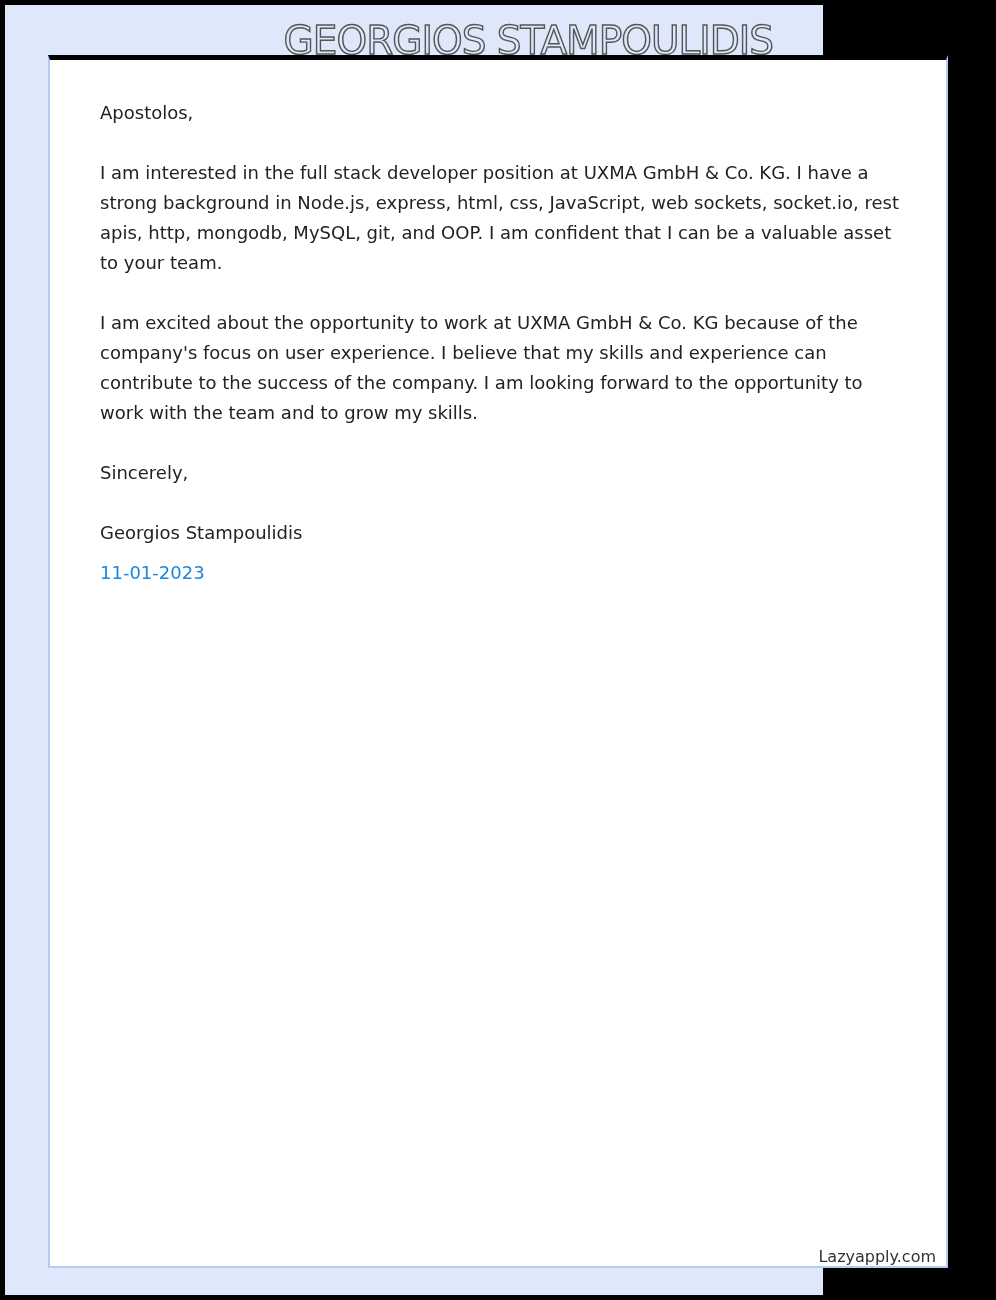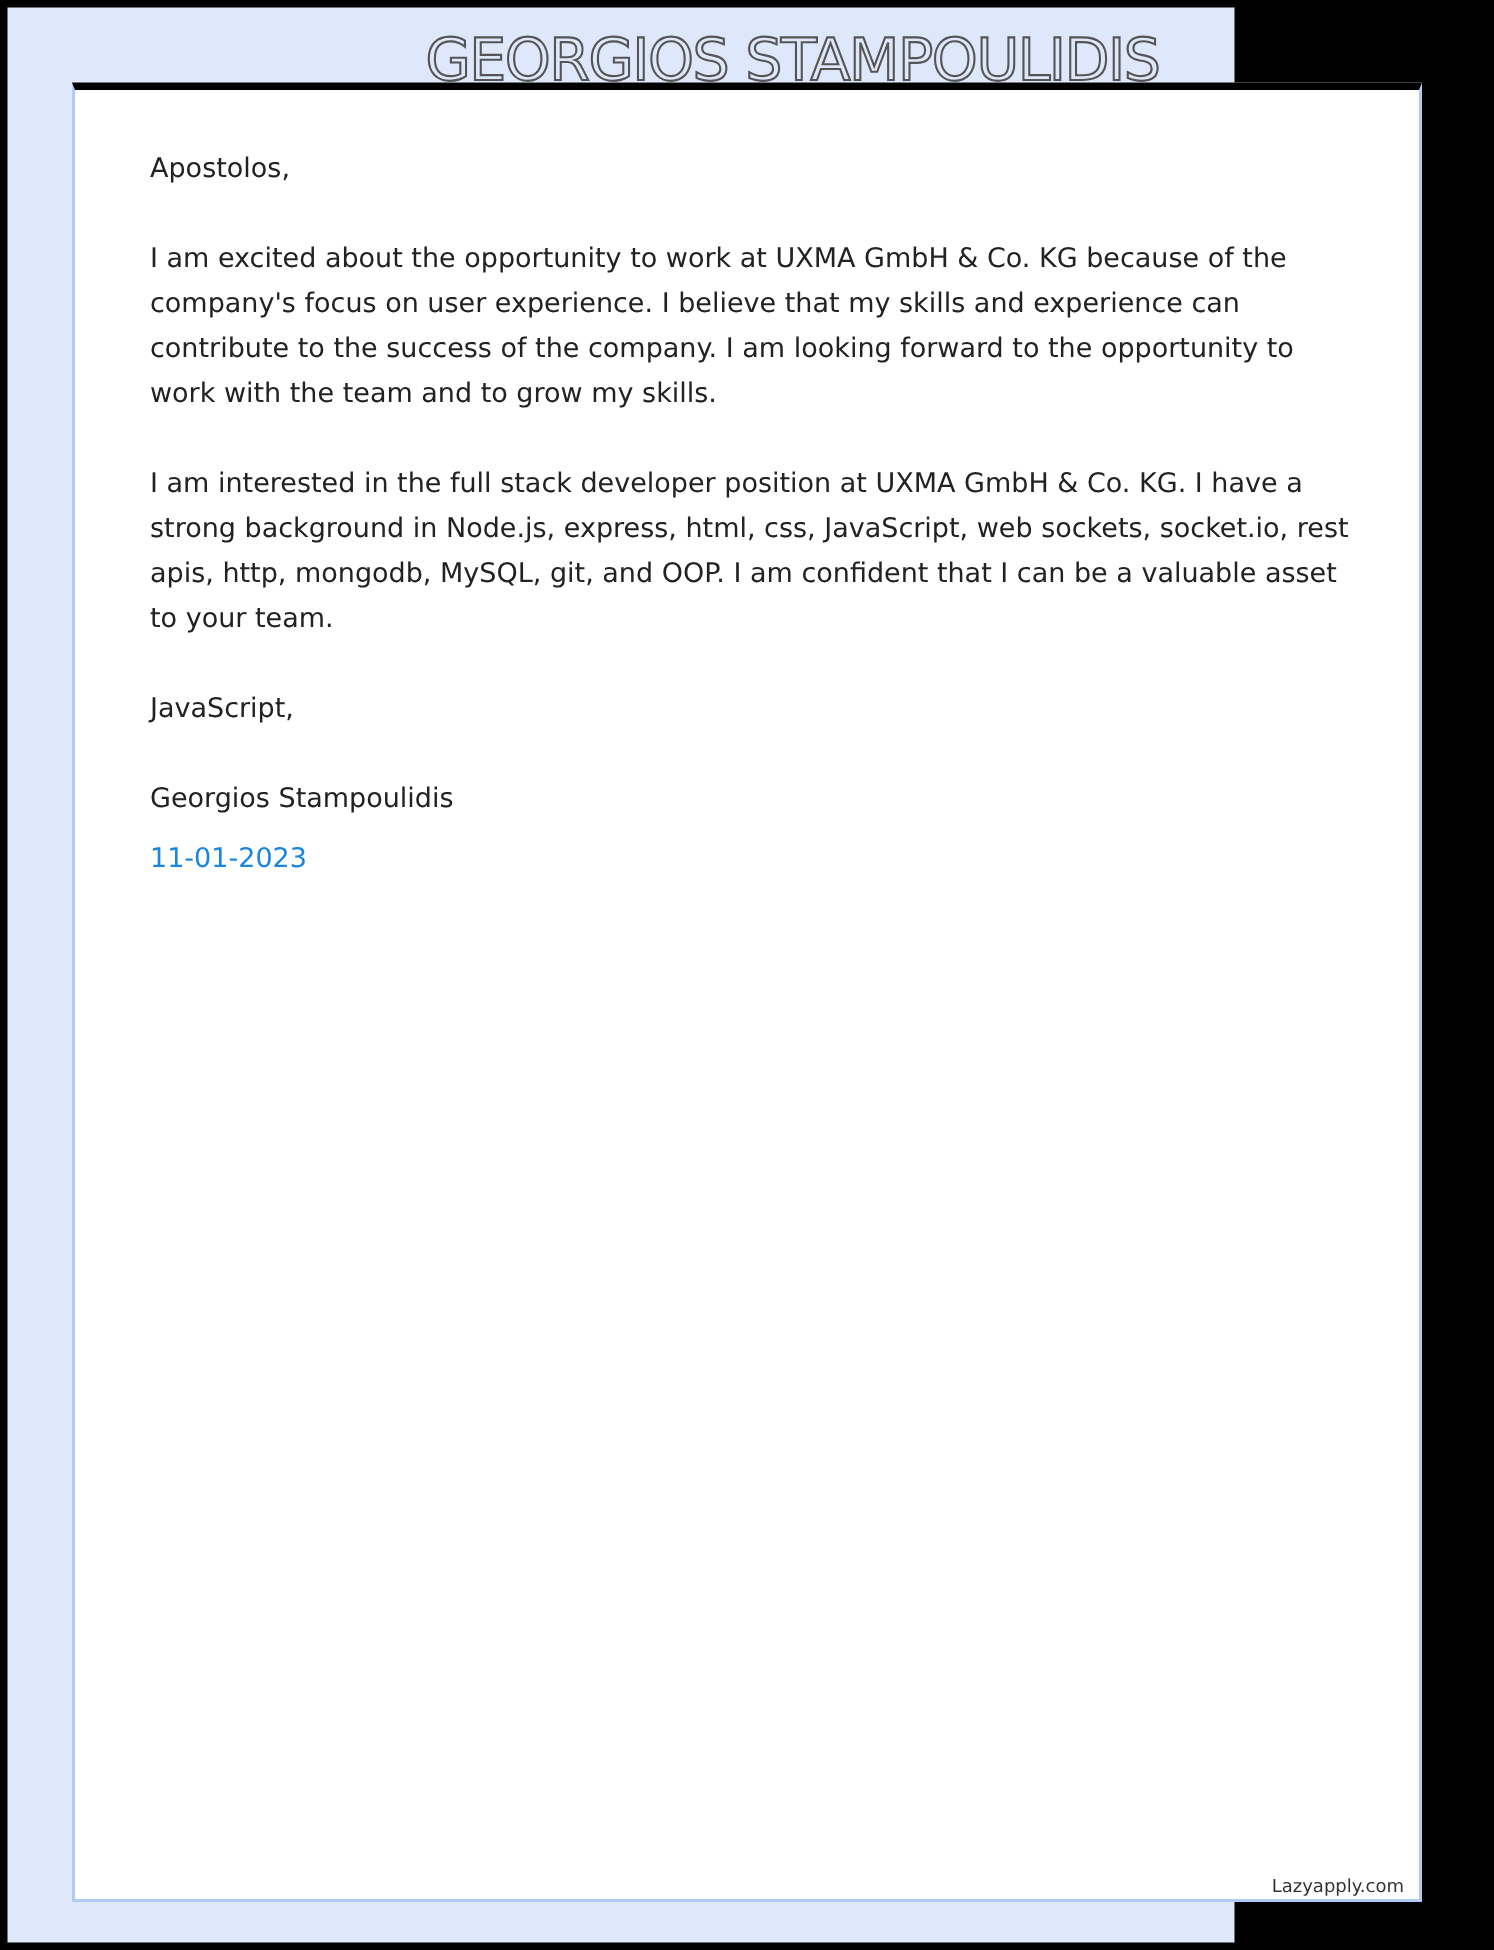--- a/index.html
+++ b/index.html
@@ -46,35 +46,35 @@
       font-size: 18px;
       line-height: 30px;
       color: #222;
     }
     .content p { margin: 0 0 30px 0; }
     .content p.sig { margin-bottom: 10px; }
     .date { color: #1a86e0; }
     .footer {
       position: absolute;
       right: 10px; bottom: 0px;
-      font-size: 12px;
+      font-size: 16px;
       color: #333;
       line-height: 18px;
     }
   </style>
 </head>
 <body>
 
 <div class="frame">
   <h1 class="title">GEORGIOS STAMPOULIDIS</h1>
 
   <div class="page">
     <div class="content">
       <p>Apostolos,</p>
+      <p>I am interested in the full stack developer position at UXMA GmbH &amp; Co. KG. I have a strong background in Node.js, express, html, css, JavaScript, web sockets, socket.io, rest apis, http, mongodb, MySQL, git, and OOP. I am confident that I can be a valuable asset to your team.</p>
       <p>I am excited about the opportunity to work at UXMA GmbH &amp; Co. KG because of the company's focus on user experience. I believe that my skills and experience can contribute to the success of the company. I am looking forward to the opportunity to work with the team and to grow my skills.</p>
-      <p>I am interested in the full stack developer position at UXMA GmbH &amp; Co. KG. I have a strong background in Node.js, express, html, css, JavaScript, web sockets, socket.io, rest apis, http, mongodb, MySQL, git, and OOP. I am confident that I can be a valuable asset to your team.</p>
-      <p>JavaScript,</p>
+      <p>Sincerely,</p>
       <p class="sig">Georgios Stampoulidis</p>
       <p class="date">11-01-2023</p>
     </div>
     <div class="footer">Lazyapply.com</div>
   </div>
 </div>
 
 </body></html>

